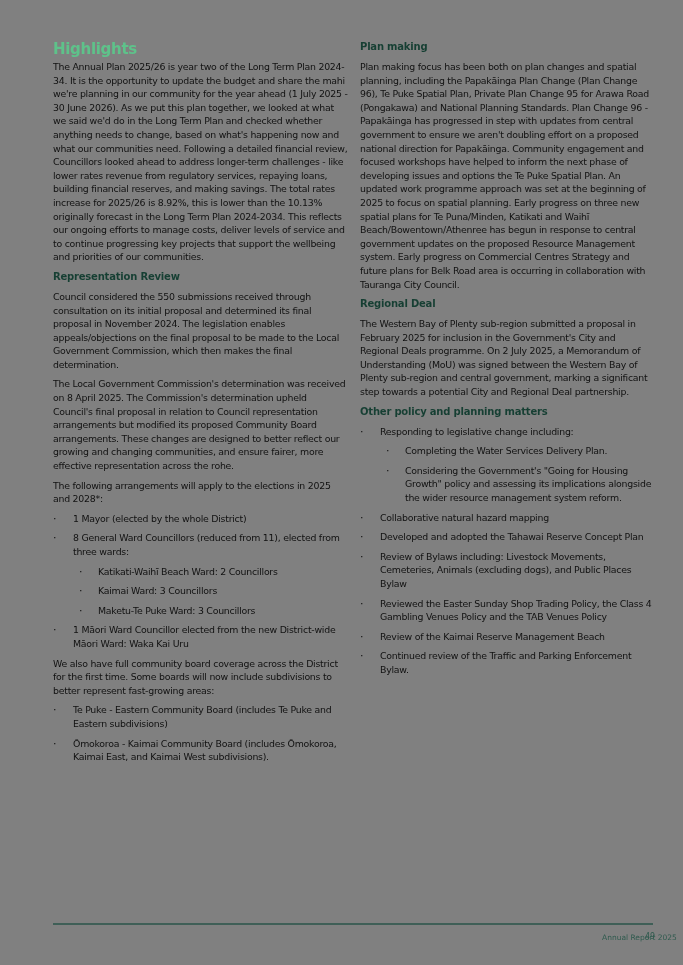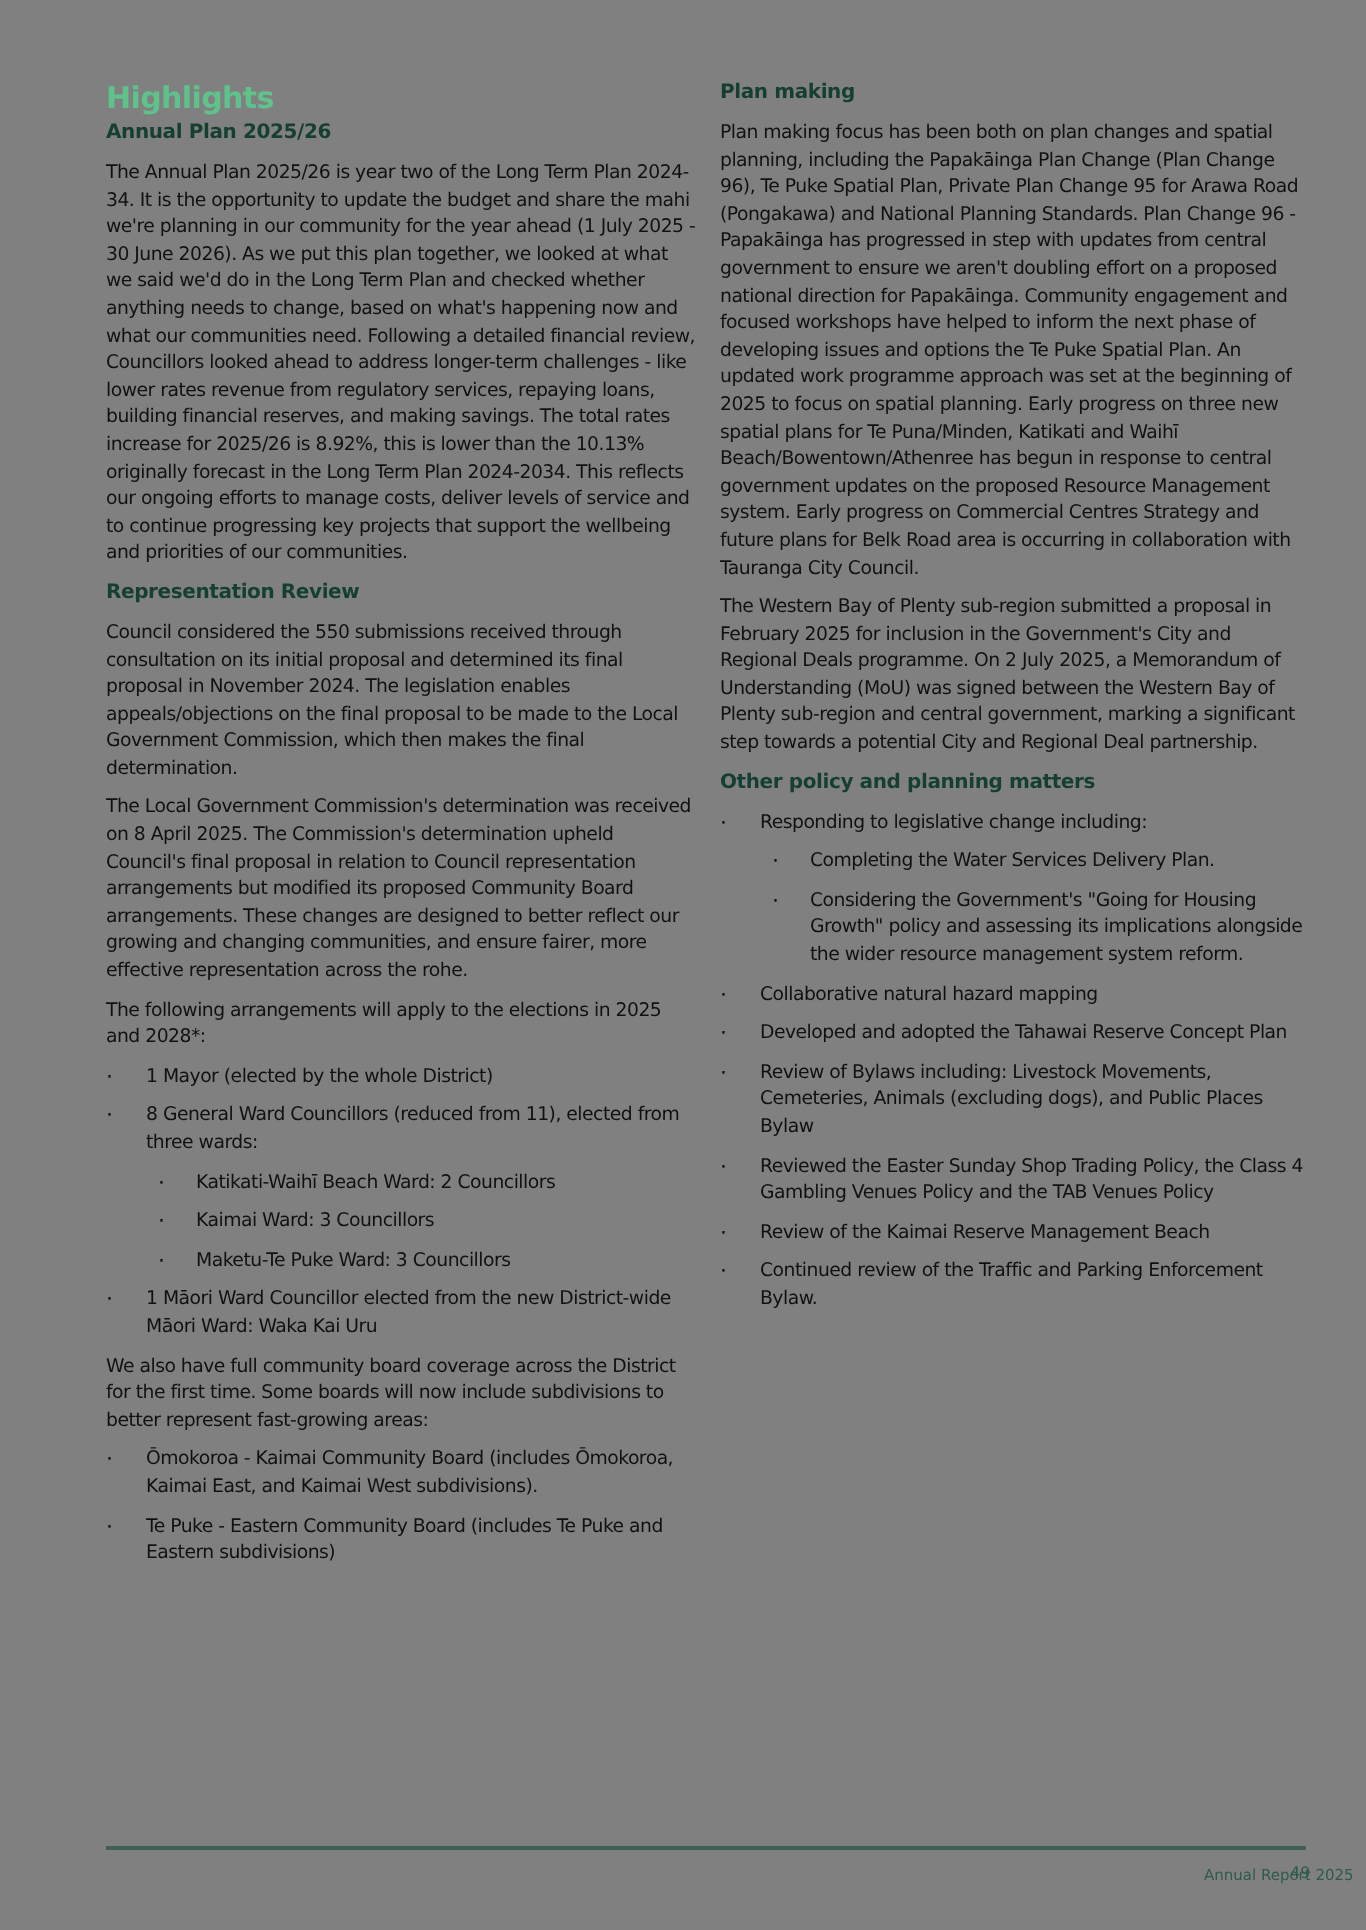--- a/index.html
+++ b/index.html
@@ -26,21 +26,20 @@
   .footer-right { position: absolute; left: 543px; top: 933px; font-size: 7.5px; color: #2f5a4e; margin-left: 47px; }
   .footer-page { position: absolute; left: 633px; top: 932px; font-size: 8px; color: #2f5a4e; }
 </style>
 </head>
 <body>
 
 <div class="page">
 
   <div class="col col-left">
     <div class="h1">Highlights</div>
-    <div class="h2">Annual Plan 2025/26</div>
     <p>The Annual Plan 2025/26 is year two of the Long Term Plan 2024-34. It is the opportunity to update the budget and share the mahi we're planning in our community for the year ahead (1 July 2025 - 30 June 2026). As we put this plan together, we looked at what we said we'd do in the Long Term Plan and checked whether anything needs to change, based on what's happening now and what our communities need. Following a detailed financial review, Councillors looked ahead to address longer-term challenges - like lower rates revenue from regulatory services, repaying loans, building financial reserves, and making savings. The total rates increase for 2025/26 is 8.92%, this is lower than the 10.13% originally forecast in the Long Term Plan 2024-2034. This reflects our ongoing efforts to manage costs, deliver levels of service and to continue progressing key projects that support the wellbeing and priorities of our communities.</p>
 
     <div class="h2">Representation Review</div>
     <p>Council considered the 550 submissions received through consultation on its initial proposal and determined its final proposal in November 2024. The legislation enables appeals/objections on the final proposal to be made to the Local Government Commission, which then makes the final determination.</p>
     <p>The Local Government Commission's determination was received on 8 April 2025. The Commission's determination upheld Council's final proposal in relation to Council representation arrangements but modified its proposed Community Board arrangements. These changes are designed to better reflect our growing and changing communities, and ensure fairer, more effective representation across the rohe.</p>
     <p>The following arrangements will apply to the elections in 2025 and 2028*:</p>
 
     <ul>
       <li><span>1 Mayor (elected by the whole District)</span></li>
       <li><span>8 General Ward Councillors (reduced from 11), elected from three wards:</span>
@@ -48,29 +47,30 @@
           <li>Katikati-Waihī Beach Ward: 2 Councillors</li>
           <li>Kaimai Ward: 3 Councillors</li>
           <li>Maketu-Te Puke Ward: 3 Councillors</li>
         </ul>
       </li>
       <li>1 Māori Ward Councillor elected from the new District-wide Māori Ward: Waka Kai Uru</li>
     </ul>
 
     <p>We also have full community board coverage across the District for the first time. Some boards will now include subdivisions to better represent fast-growing areas:</p>
     <ul>
+      <li>Te Puke - Eastern Community Board (includes Te Puke and Eastern subdivisions)</li>
       <li>Ōmokoroa - Kaimai Community Board (includes Ōmokoroa, Kaimai East, and Kaimai West subdivisions).</li>
-      <li>Te Puke - Eastern Community Board (includes Te Puke and Eastern subdivisions)</li>
     </ul>
   </div>
 
   <div class="col col-right">
     <div class="h2">Plan making</div>
     <p>Plan making focus has been both on plan changes and spatial planning, including the Papakāinga Plan Change (Plan Change 96), Te Puke Spatial Plan, Private Plan Change 95 for Arawa Road (Pongakawa) and National Planning Standards. Plan Change 96 - Papakāinga has progressed in step with updates from central government to ensure we aren't doubling effort on a proposed national direction for Papakāinga. Community engagement and focused workshops have helped to inform the next phase of developing issues and options the Te Puke Spatial Plan. An updated work programme approach was set at the beginning of 2025 to focus on spatial planning. Early progress on three new spatial plans for Te Puna/Minden, Katikati and Waihī Beach/Bowentown/Athenree has begun in response to central government updates on the proposed Resource Management system. Early progress on Commercial Centres Strategy and future plans for Belk Road area is occurring in collaboration with Tauranga City Council.</p>
 
+    <div class="h2">Regional Deal</div>
     <p>The Western Bay of Plenty sub-region submitted a proposal in February 2025 for inclusion in the Government's City and Regional Deals programme. On 2 July 2025, a Memorandum of Understanding (MoU) was signed between the Western Bay of Plenty sub-region and central government, marking a significant step towards a potential City and Regional Deal partnership.</p>
 
     <div class="h2">Other policy and planning matters</div>
     <ul>
       <li><span>Responding to legislative change including:</span>
         <ul class="sub">
           <li>Completing the Water Services Delivery Plan.</li>
           <li>Considering the Government's "Going for Housing Growth" policy and assessing its implications alongside the wider resource management system reform.</li>
         </ul>
       </li>

